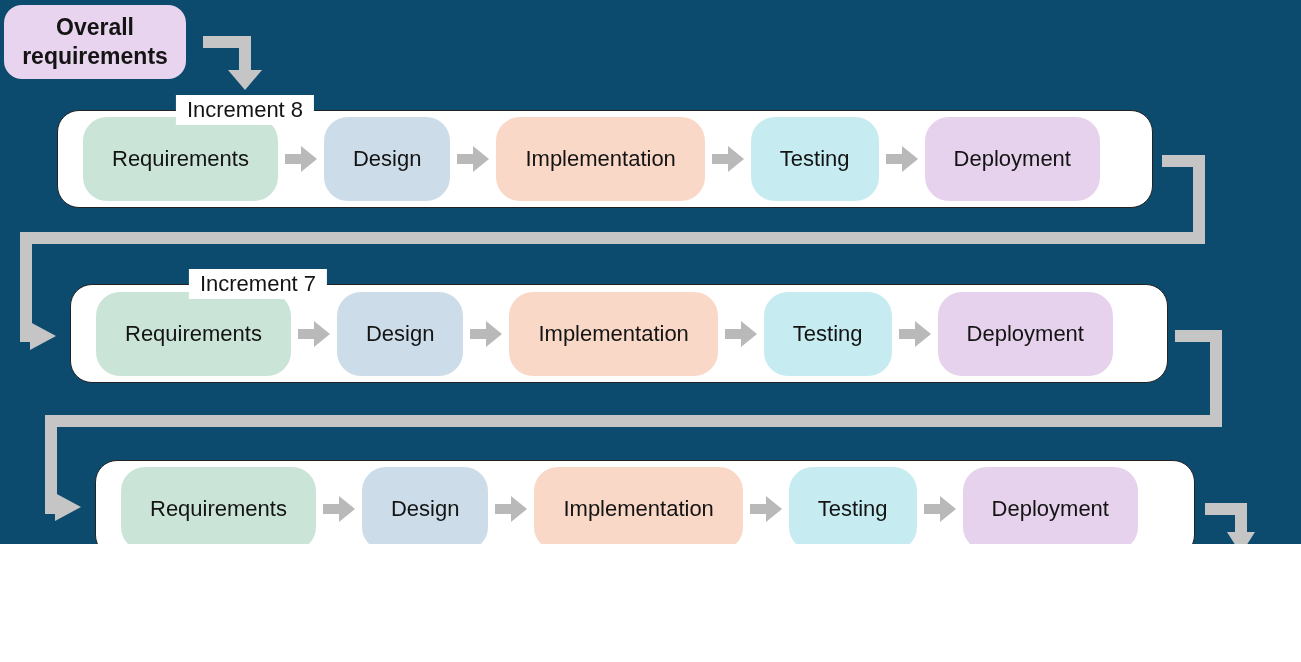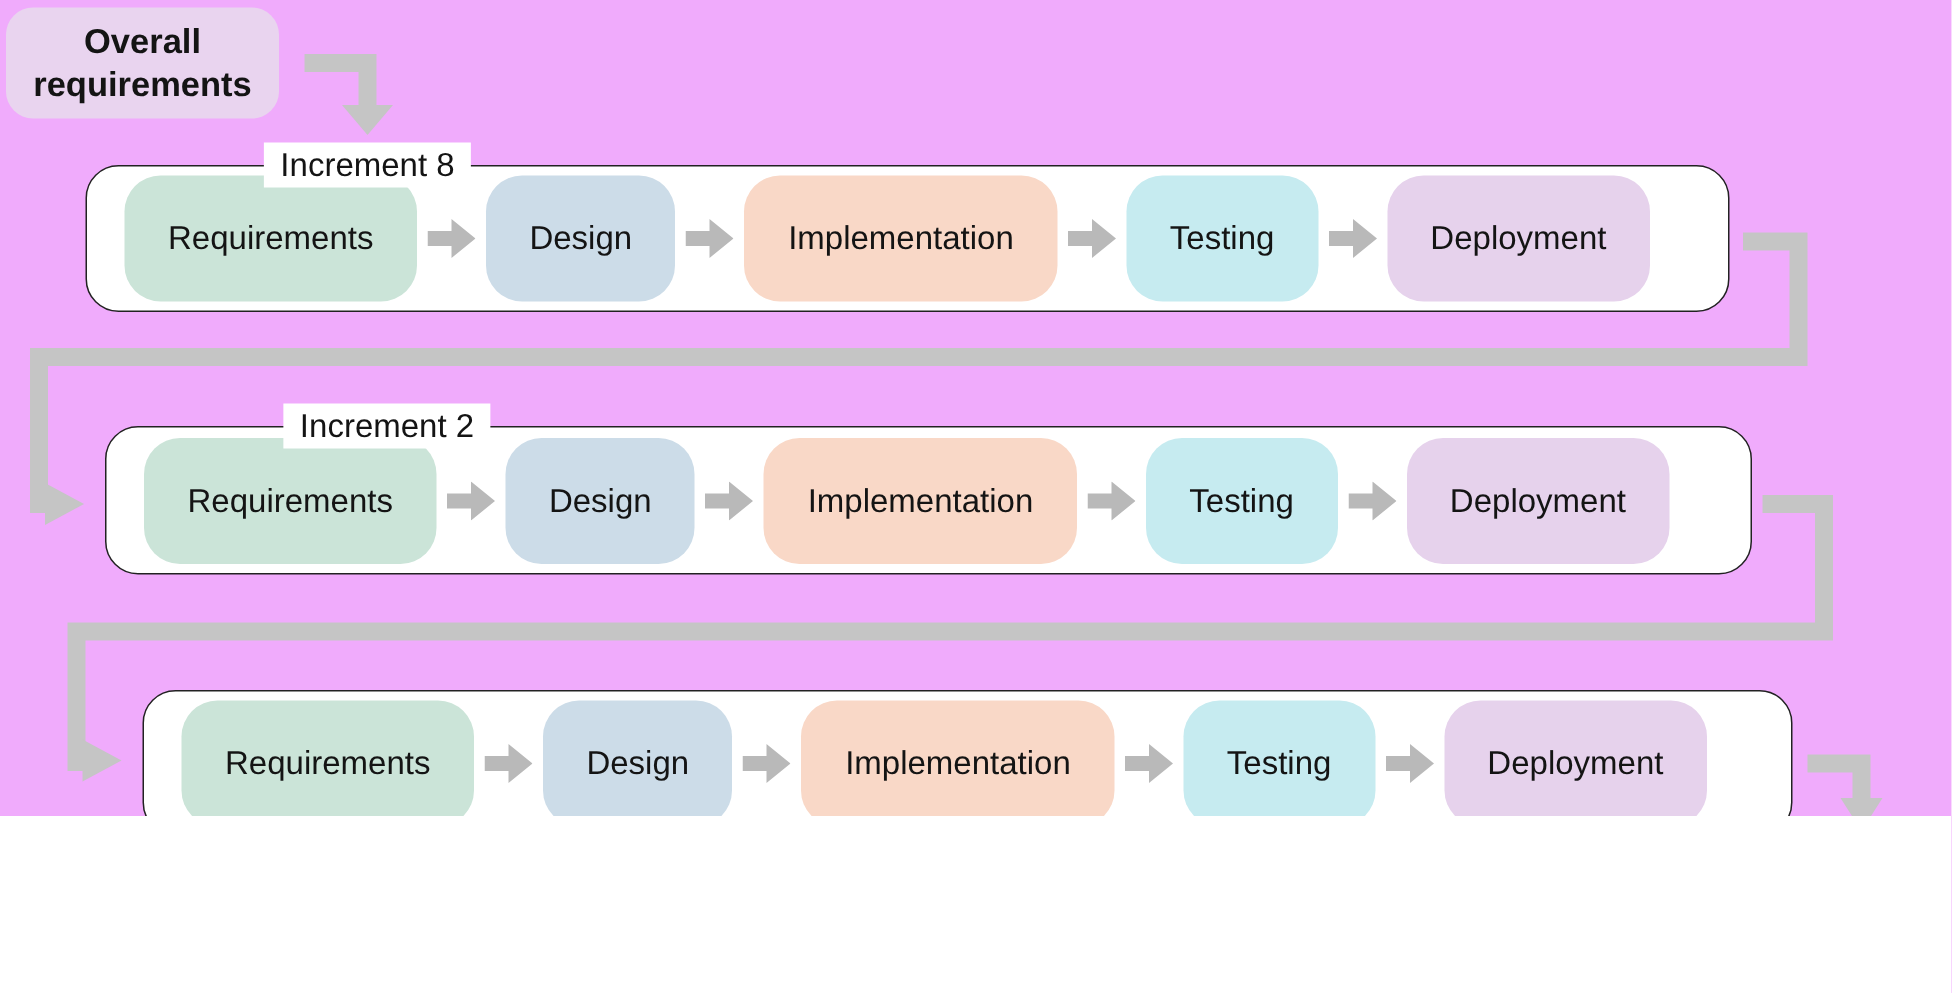--- a/index.html
+++ b/index.html
@@ -4,21 +4,21 @@
 <style>
   :root{
     --terminal-fill:#e9d4ef;
     --connector:#c5c5c5;
     --stage-arrow:#b9b9b9;
     --box-border:#222222;
     --text:#141414;
   }
   html,body{margin:0;padding:0;background:#ffffff;}
   .canvas{
-    position:relative;width:1301px;height:544px;background:#f0abfc;overflow:hidden;
+    position:relative;width:1301px;height:544px;background:#0c4a6e;overflow:hidden;
     font-family:"Liberation Sans", sans-serif;color:var(--text);
   }
   .connectors{position:absolute;left:0;top:0;z-index:0;}
   .connector{fill:none;stroke:var(--connector);stroke-width:12;}
   .arrowhead{fill:var(--connector);stroke:none;}
 
   .terminal{
     position:absolute;z-index:2;background:var(--terminal-fill);
     border-radius:18px;display:flex;align-items:center;justify-content:center;
     text-align:center;font-weight:bold;font-size:23px;line-height:1.25;padding:0 8px;box-sizing:border-box;
@@ -94,21 +94,21 @@
         </svg>
       <div class="pill stage-3" style="background: rgb(198, 235, 240);">Testing</div>
       <svg class="stage-arrow" width="32" height="26" viewBox="0 0 32 26">
           <path d="M0 8 H16 V0 L32 13 L16 26 V18 H0 Z"></path>
         </svg>
       <div class="pill stage-4" style="background: rgb(230, 210, 236);">Deployment</div>
     </div>
   </div>
 
   <div class="group-box inc2">
-    <span class="inc-label">Increment 2</span>
+    <span class="inc-label">Increment 7</span>
     <div class="stage-row">
       <div class="pill stage-0" style="background: rgb(203, 228, 216);">Requirements</div>
       <svg class="stage-arrow" width="32" height="26" viewBox="0 0 32 26">
           <path d="M0 8 H16 V0 L32 13 L16 26 V18 H0 Z"></path>
         </svg>
       <div class="pill stage-1" style="background: rgb(204, 220, 232);">Design</div>
       <svg class="stage-arrow" width="32" height="26" viewBox="0 0 32 26">
           <path d="M0 8 H16 V0 L32 13 L16 26 V18 H0 Z"></path>
         </svg>
       <div class="pill stage-2" style="background: rgb(249, 216, 199);">Implementation</div>

